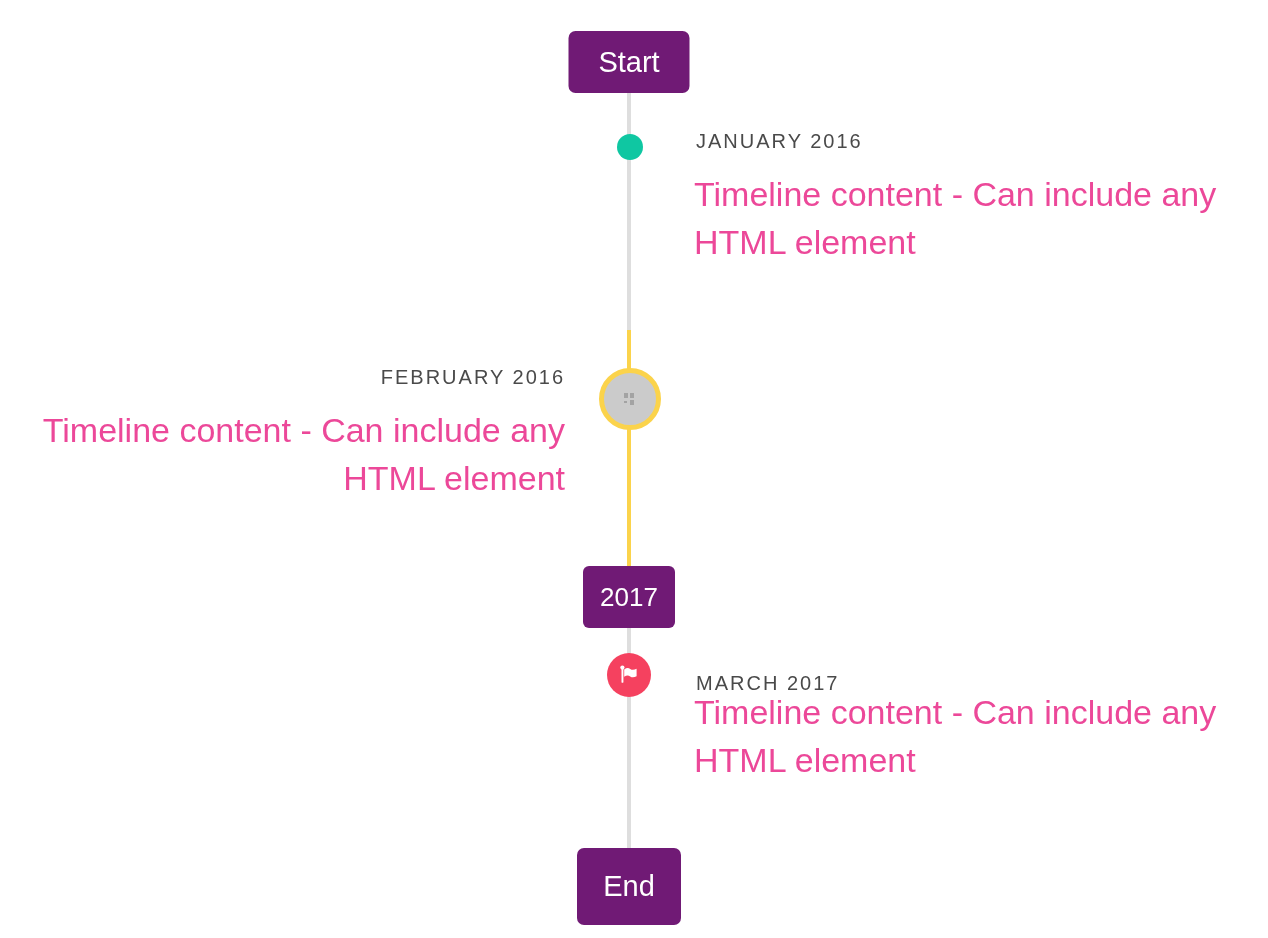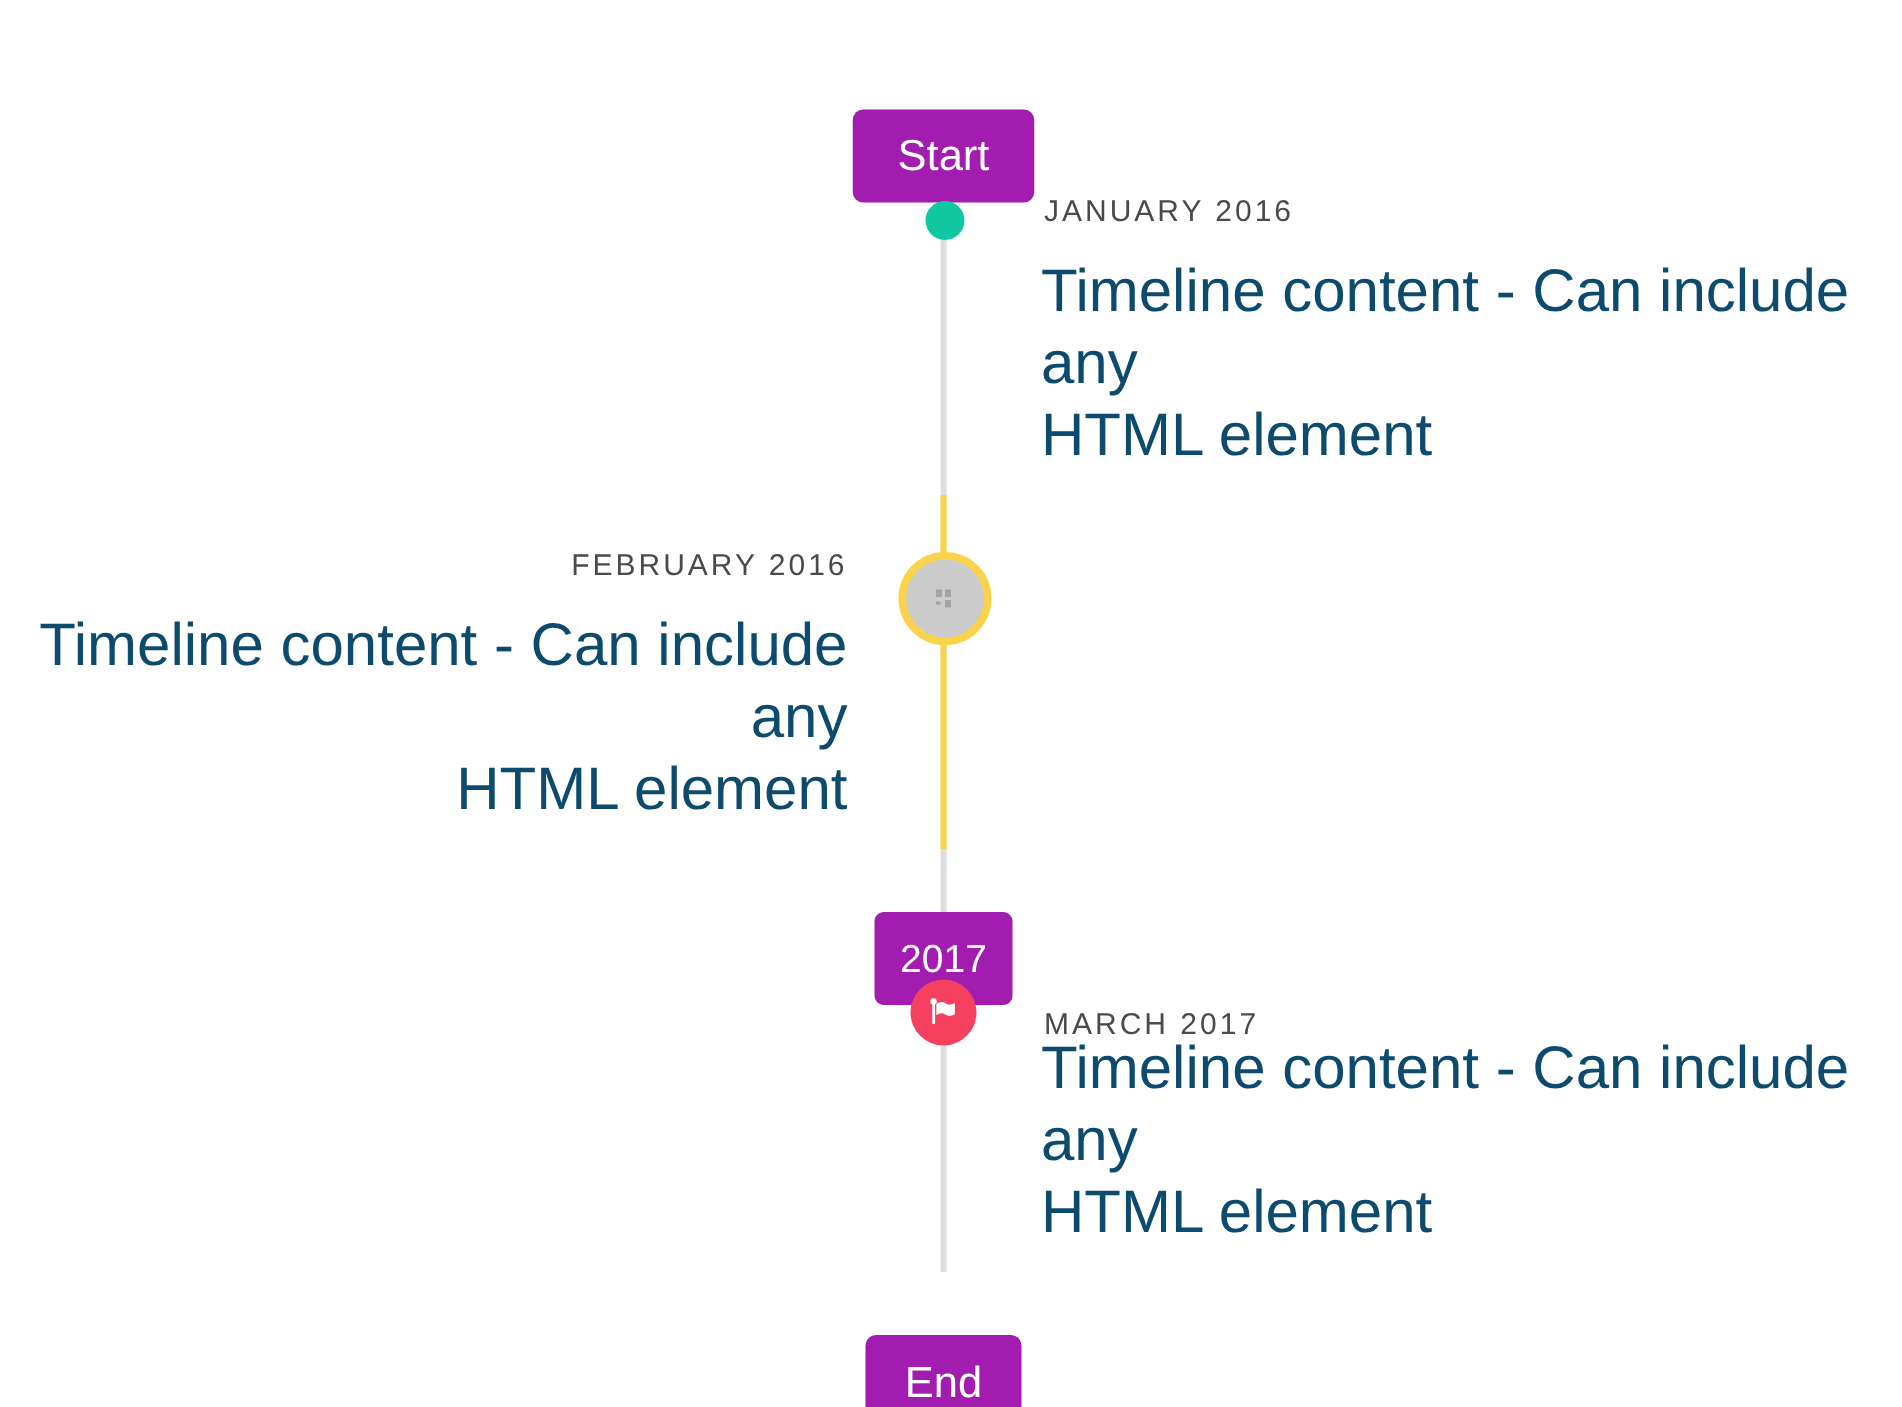--- a/index.html
+++ b/index.html
@@ -32,32 +32,31 @@
     width: 4px;
     height: 236px;
     background: #fbd34b;
   }
 
   
   .badge {
     position: absolute;
     left: 629px;
     transform: translateX(-50%);
-    background: #a21caf;
+    background: #701a75;
     color: #ffffff;
     border-radius: 7px;
     display: flex;
     align-items: center;
     justify-content: center;
     box-sizing: border-box;
-    margin-top: 42px;
   }
   .badge-start  { top: 31px;  width: 121px; height: 62px; font-size: 29px; }
   .badge-period { top: 566px; width: 92px;  height: 62px; font-size: 26px; border-radius: 6px; }
-  .badge-end    { top: 848px; width: 104px; height: 64px; font-size: 29px; }
+  .badge-end    { top: 848px; width: 104px; height: 77px; font-size: 29px; }
 
   
   .marker-dot {
     position: absolute;
     left: 617px;
     top: 134px;
     width: 26px;
     height: 26px;
     border-radius: 50%;
     background: #0fc7a2;
@@ -94,23 +93,23 @@
     position: absolute;
     font-size: 20px;
     font-weight: 400;
     letter-spacing: 2px;
     color: #4a4a4a;
     white-space: nowrap;
   }
   .content {
     position: absolute;
     width: 545px;
-    font-size: 40px;
+    font-size: 34px;
     line-height: 48px;
-    color: #0c4a6e;
+    color: #ec4899;
   }
   .d1 { left: 696px;  top: 130px; }
   .c1 { left: 694px;  top: 170px; }
   .d2 { right: 703px; top: 366px; text-align: right; }
   .c2 { right: 703px; top: 406px; text-align: right; }
   .d3 { left: 696px;  top: 672px; }
   .c3 { left: 694px;  top: 688px; }
 
   .icon-svg { display: block; }
 </style>

